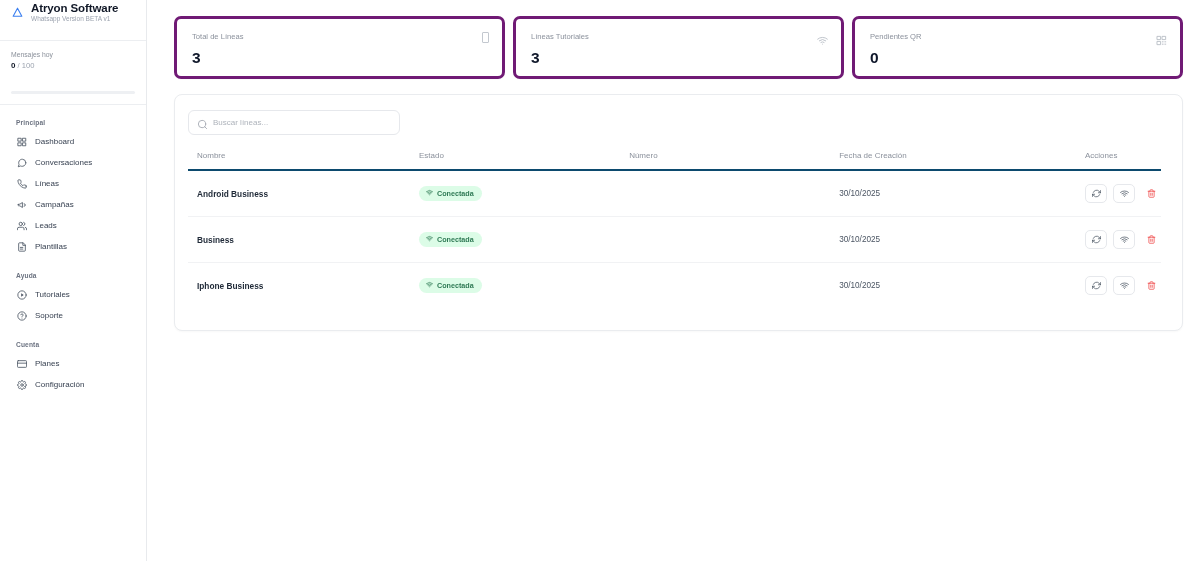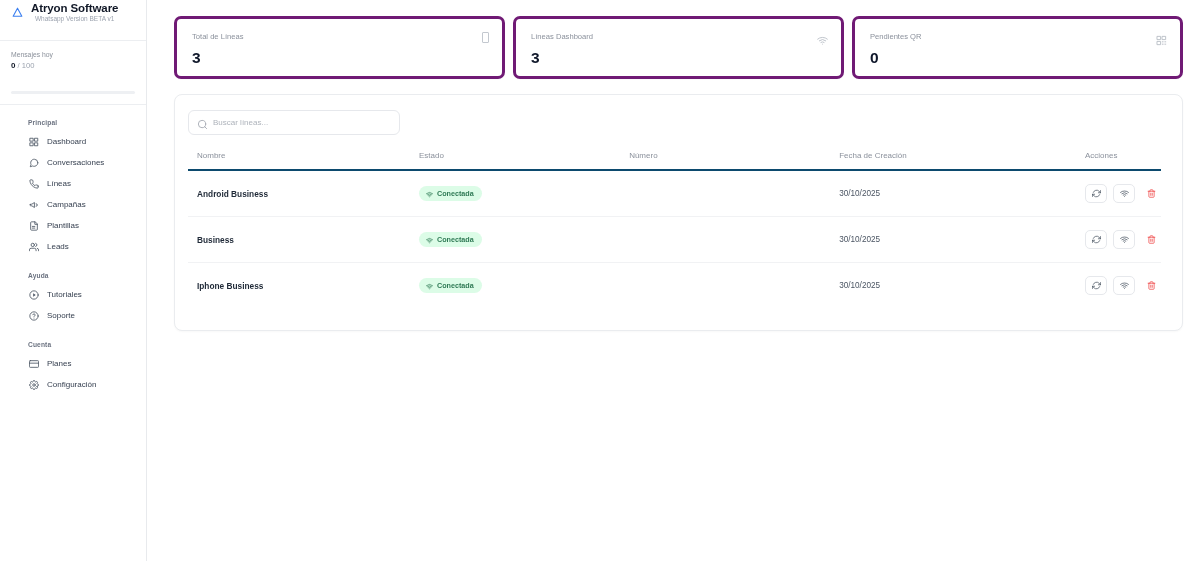--- a/index.html
+++ b/index.html
@@ -18,38 +18,37 @@
     background: #ffffff;
     border-right: 1px solid #e8eaed;
     display: flex; flex-direction: column;
     flex: 0 0 147px;
   }
   .brand {
     display: flex; align-items: center; gap: 7px;
     padding: 10px 10px 25px 11px;
     border-bottom: 1px solid #eceef1;
     height: 41px;
-    text-align: center;
   }
   .brand-mark { width: 13px; height: 13px; flex: 0 0 13px; display:flex; align-items:center; justify-content:center; }
   .brand-text { display: flex; flex-direction: column; gap: 1px; }
   .brand-title { font-size: 11.5px; font-weight: 700; color: #111827; letter-spacing: -0.1px; line-height: 12px; }
   .brand-sub { font-size: 6.5px; color: #9ca3af; line-height: 8px; }
 
   .usage {
     padding: 9px 11px 10px 11px;
     border-bottom: 1px solid #eceef1;
   }
   .usage-label { font-size: 6.8px; color: #8a909a; line-height: 9px; margin-bottom: 2px; }
   .usage-values { font-size: 7.6px; color: #9ca3af; line-height: 10px; margin-bottom: 20px; }
   .usage-values b { color: #111827; font-weight: 700; font-size: 8px; }
   .usage-bar { height: 3px; background: #eef0f3; border-radius: 2px; width: 100%; position: relative; }
   .usage-bar i { position: absolute; left: 0; top: 0; bottom: 0; width: 0%; background: #3b82f6; border-radius: 2px; }
 
-  .nav { padding: 8px 0 0 16px; flex: 1; }
+  .nav { padding: 8px 0 0 4px; flex: 1; }
   .nav-section-title {
     font-size: 6.6px; font-weight: 700; color: #6b7280;
     letter-spacing: 0.15px; padding: 6px 12px 5px 12px;
   }
   .nav-item {
     display: flex; align-items: center; gap: 8px;
     padding: 5px 12px 5px 13px;
     font-size: 8px; color: #374151; cursor: pointer;
     line-height: 11px;
   }
@@ -118,21 +117,21 @@
   table.lines tr:last-child td { border-bottom: none; }
   .col-nombre { width: 232px; padding-left: 9px !important; }
   .col-estado { width: 211px; }
   .col-numero { width: 211px; }
   .col-fecha  { width: 247px; }
   .col-acciones { width: auto; }
   .cell-name { font-weight: 700; color: #1f2937; font-size: 8.3px; }
   .cell-date { color: #4b5563; font-size: 8.2px; }
 
   .badge {
-    display: inline-flex; align-items: flex-end; gap: 4px;
+    display: inline-flex; align-items: flex-start; gap: 4px;
     background: #dcfce7; color: #2f7a55;
     font-size: 7.2px; font-weight: 600;
     padding: 3px 8px 3px 7px; border-radius: 999px; line-height: 9px;
   }
   .badge svg { display: block; }
 
   .actions { display: flex; align-items: center; gap: 6px; }
   .act-btn {
     width: 22px; height: 19px; border: 1px solid #e6e8ec; border-radius: 5px;
     background: #fff; display: inline-flex; align-items: center; justify-content: center;
@@ -211,41 +210,41 @@
               <path d="M3 11v2a1 1 0 0 0 1 1h3l6 4V6L7 10H4a1 1 0 0 0-1 1z"></path>
               <path d="M17 9a3 3 0 0 1 0 6"></path>
             </svg>
         </span>
         <span>Campañas</span>
       </div>
 
       <div class="nav-item">
         <span class="nav-ico">
           <svg width="10" height="10" viewBox="0 0 24 24" fill="none" stroke="currentColor" stroke-width="2" stroke-linecap="round" stroke-linejoin="round">
+              <path d="M17 21v-2a4 4 0 0 0-4-4H5a4 4 0 0 0-4 4v2"></path>
+              <circle cx="9" cy="7" r="4"></circle>
+              <path d="M23 21v-2a4 4 0 0 0-3-3.87"></path>
+              <path d="M16 3.13a4 4 0 0 1 0 7.75"></path>
+            </svg>
+        </span>
+        <span>Leads</span>
+      </div>
+
+      <div class="nav-item">
+        <span class="nav-ico">
+          <svg width="10" height="10" viewBox="0 0 24 24" fill="none" stroke="currentColor" stroke-width="2" stroke-linecap="round" stroke-linejoin="round">
               <path d="M14 2H6a2 2 0 0 0-2 2v16a2 2 0 0 0 2 2h12a2 2 0 0 0 2-2V8z"></path>
               <polyline points="14 2 14 8 20 8"></polyline>
               <line x1="8" y1="13" x2="14" y2="13"></line>
               <line x1="8" y1="17" x2="14" y2="17"></line>
             </svg>
         </span>
         <span>Plantillas</span>
       </div>
 
-      <div class="nav-item">
-        <span class="nav-ico">
-          <svg width="10" height="10" viewBox="0 0 24 24" fill="none" stroke="currentColor" stroke-width="2" stroke-linecap="round" stroke-linejoin="round">
-              <path d="M17 21v-2a4 4 0 0 0-4-4H5a4 4 0 0 0-4 4v2"></path>
-              <circle cx="9" cy="7" r="4"></circle>
-              <path d="M23 21v-2a4 4 0 0 0-3-3.87"></path>
-              <path d="M16 3.13a4 4 0 0 1 0 7.75"></path>
-            </svg>
-        </span>
-        <span>Leads</span>
-      </div>
-
       <div class="nav-gap"></div>
       <div class="nav-section-title">Ayuda</div>
 
       <div class="nav-item">
         <span class="nav-ico">
           <svg width="10" height="10" viewBox="0 0 24 24" fill="none" stroke="currentColor" stroke-width="2" stroke-linecap="round" stroke-linejoin="round">
               <circle cx="12" cy="12" r="10"></circle>
               <polygon points="10 8 16 12 10 16 10 8" fill="currentColor" stroke="none"></polygon>
             </svg>
         </span>
@@ -294,21 +293,21 @@
 
     <div class="stats">
 
       <div class="stat-card">
         <div class="stat-label">Total de Líneas</div>
         <div class="stat-value">3</div>
         <span class="stat-ico placeholder"></span>
       </div>
 
       <div class="stat-card">
-        <div class="stat-label">Líneas Dashboard</div>
+        <div class="stat-label">Líneas Tutoriales</div>
         <div class="stat-value">3</div>
         <span class="stat-ico">
           <svg width="11" height="11" viewBox="0 0 24 24" fill="none" stroke="currentColor" stroke-width="2" stroke-linecap="round" stroke-linejoin="round">
               <path d="M5 12.55a11 11 0 0 1 14.08 0"></path>
               <path d="M1.42 9a16 16 0 0 1 21.16 0"></path>
               <path d="M8.53 16.11a6 6 0 0 1 6.95 0"></path>
               <line x1="12" y1="20" x2="12.01" y2="20"></line>
             </svg>
         </span>
       </div>

